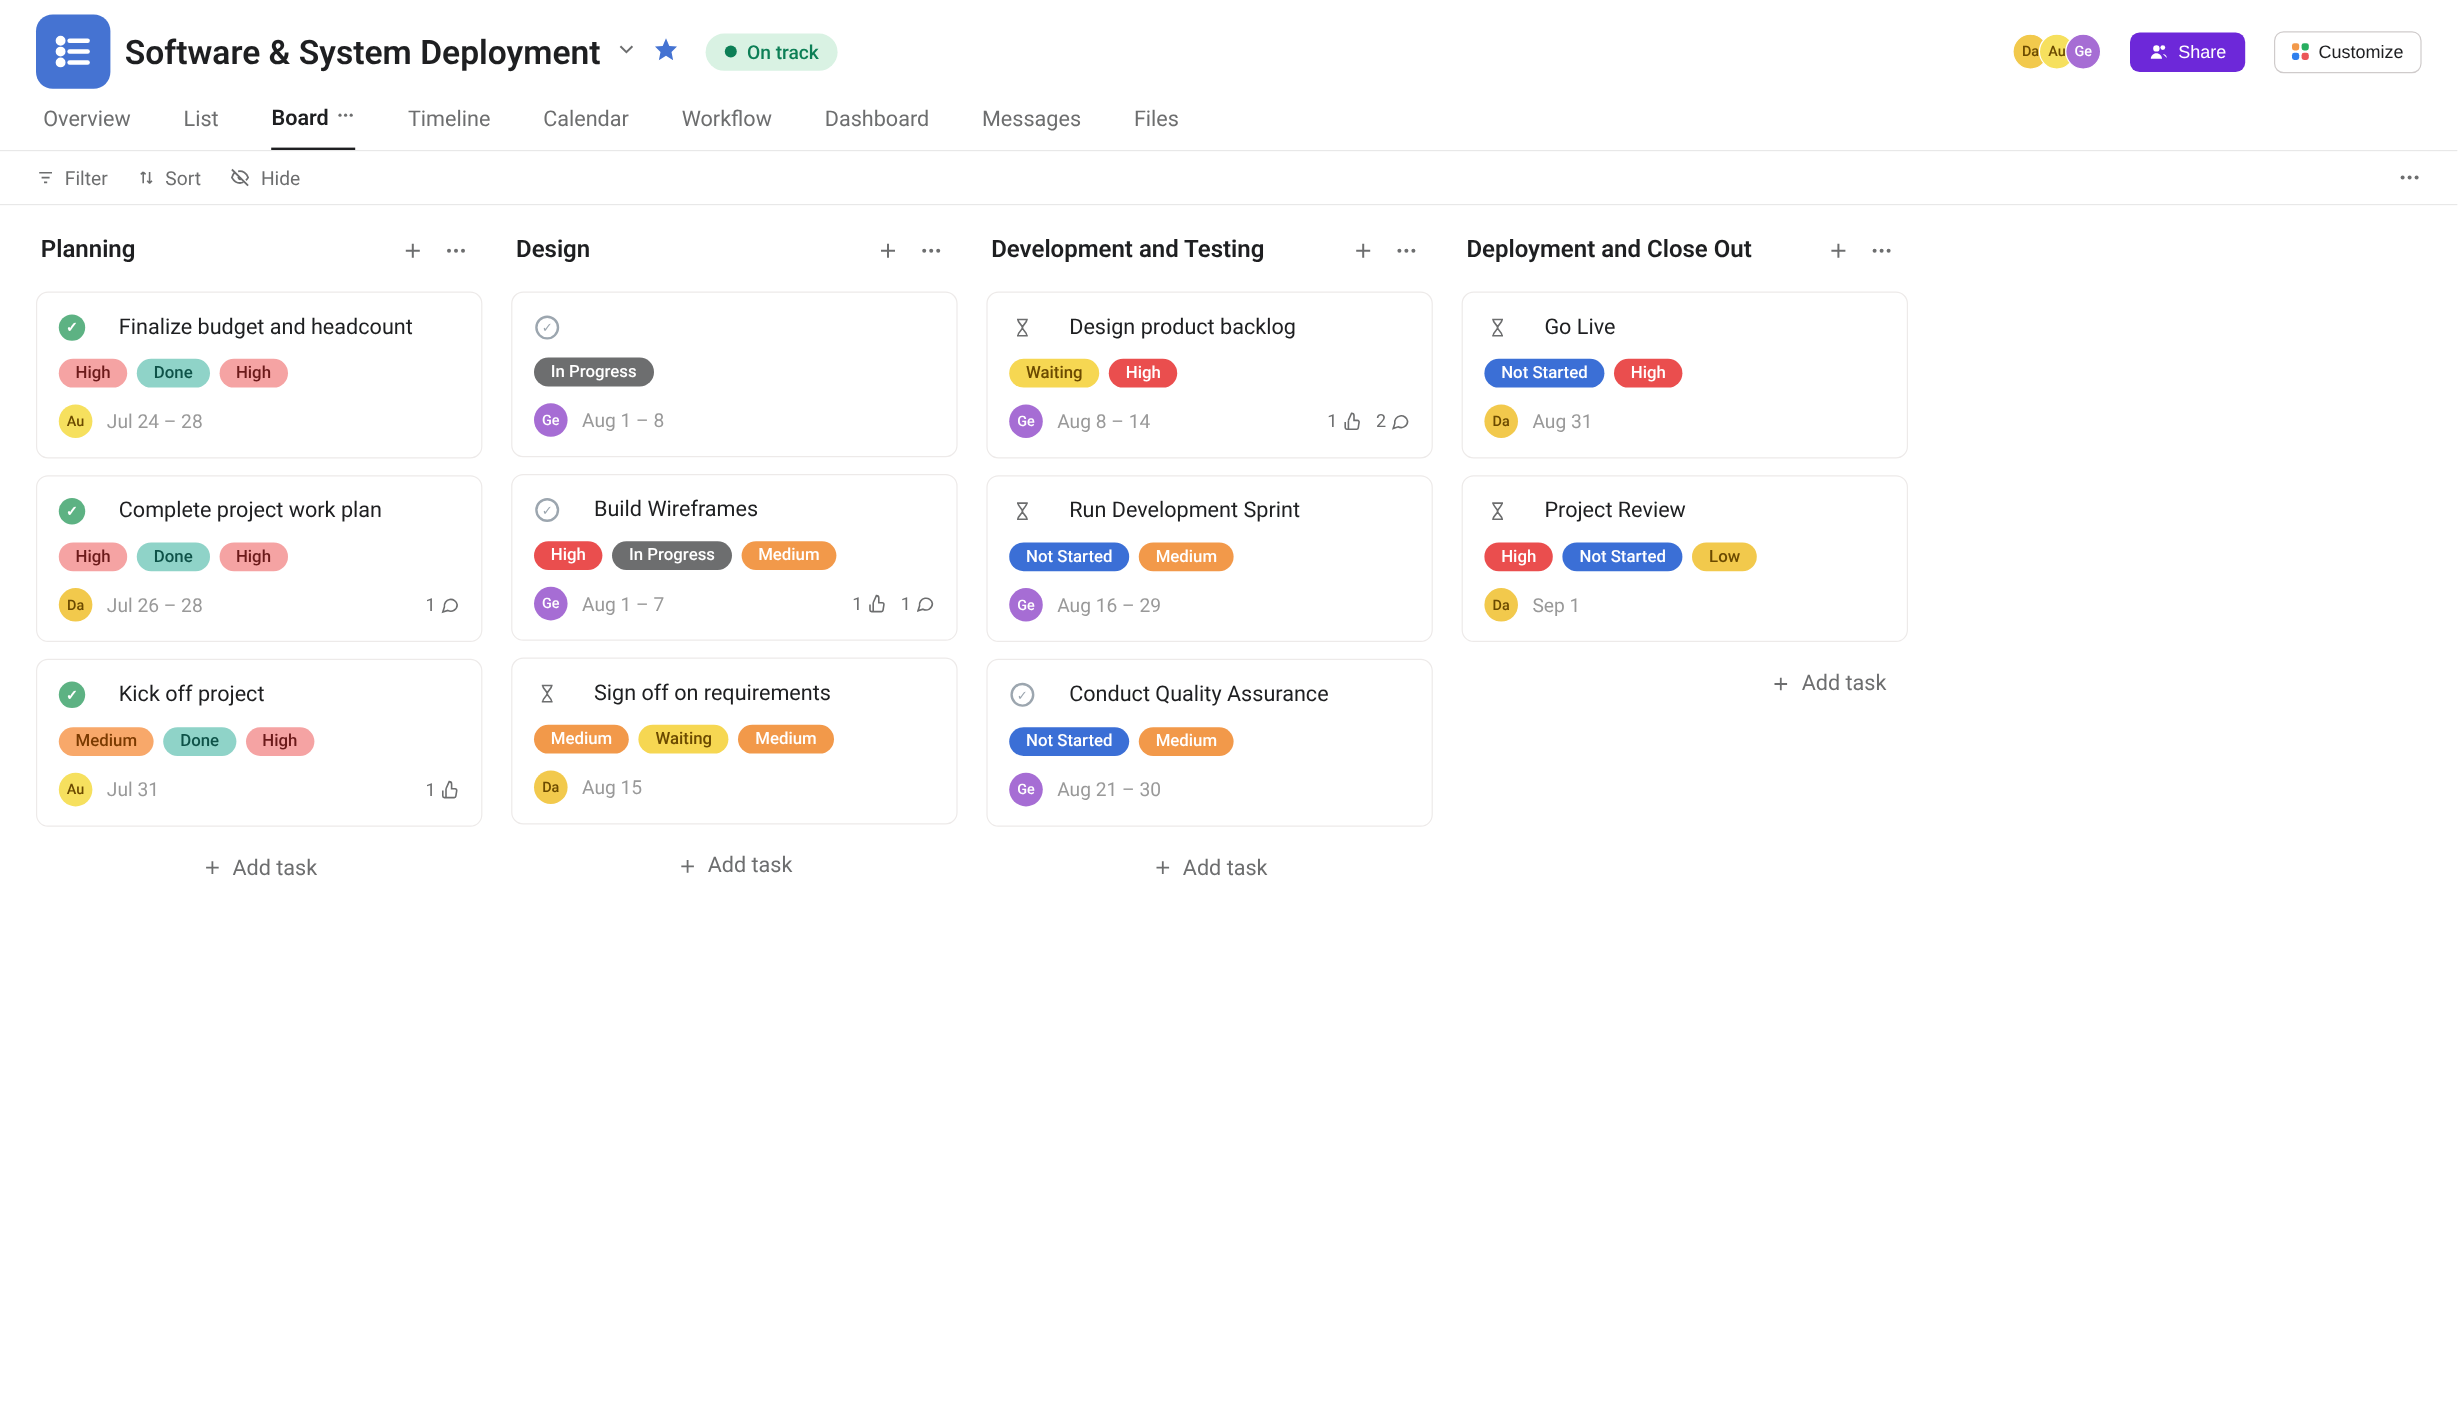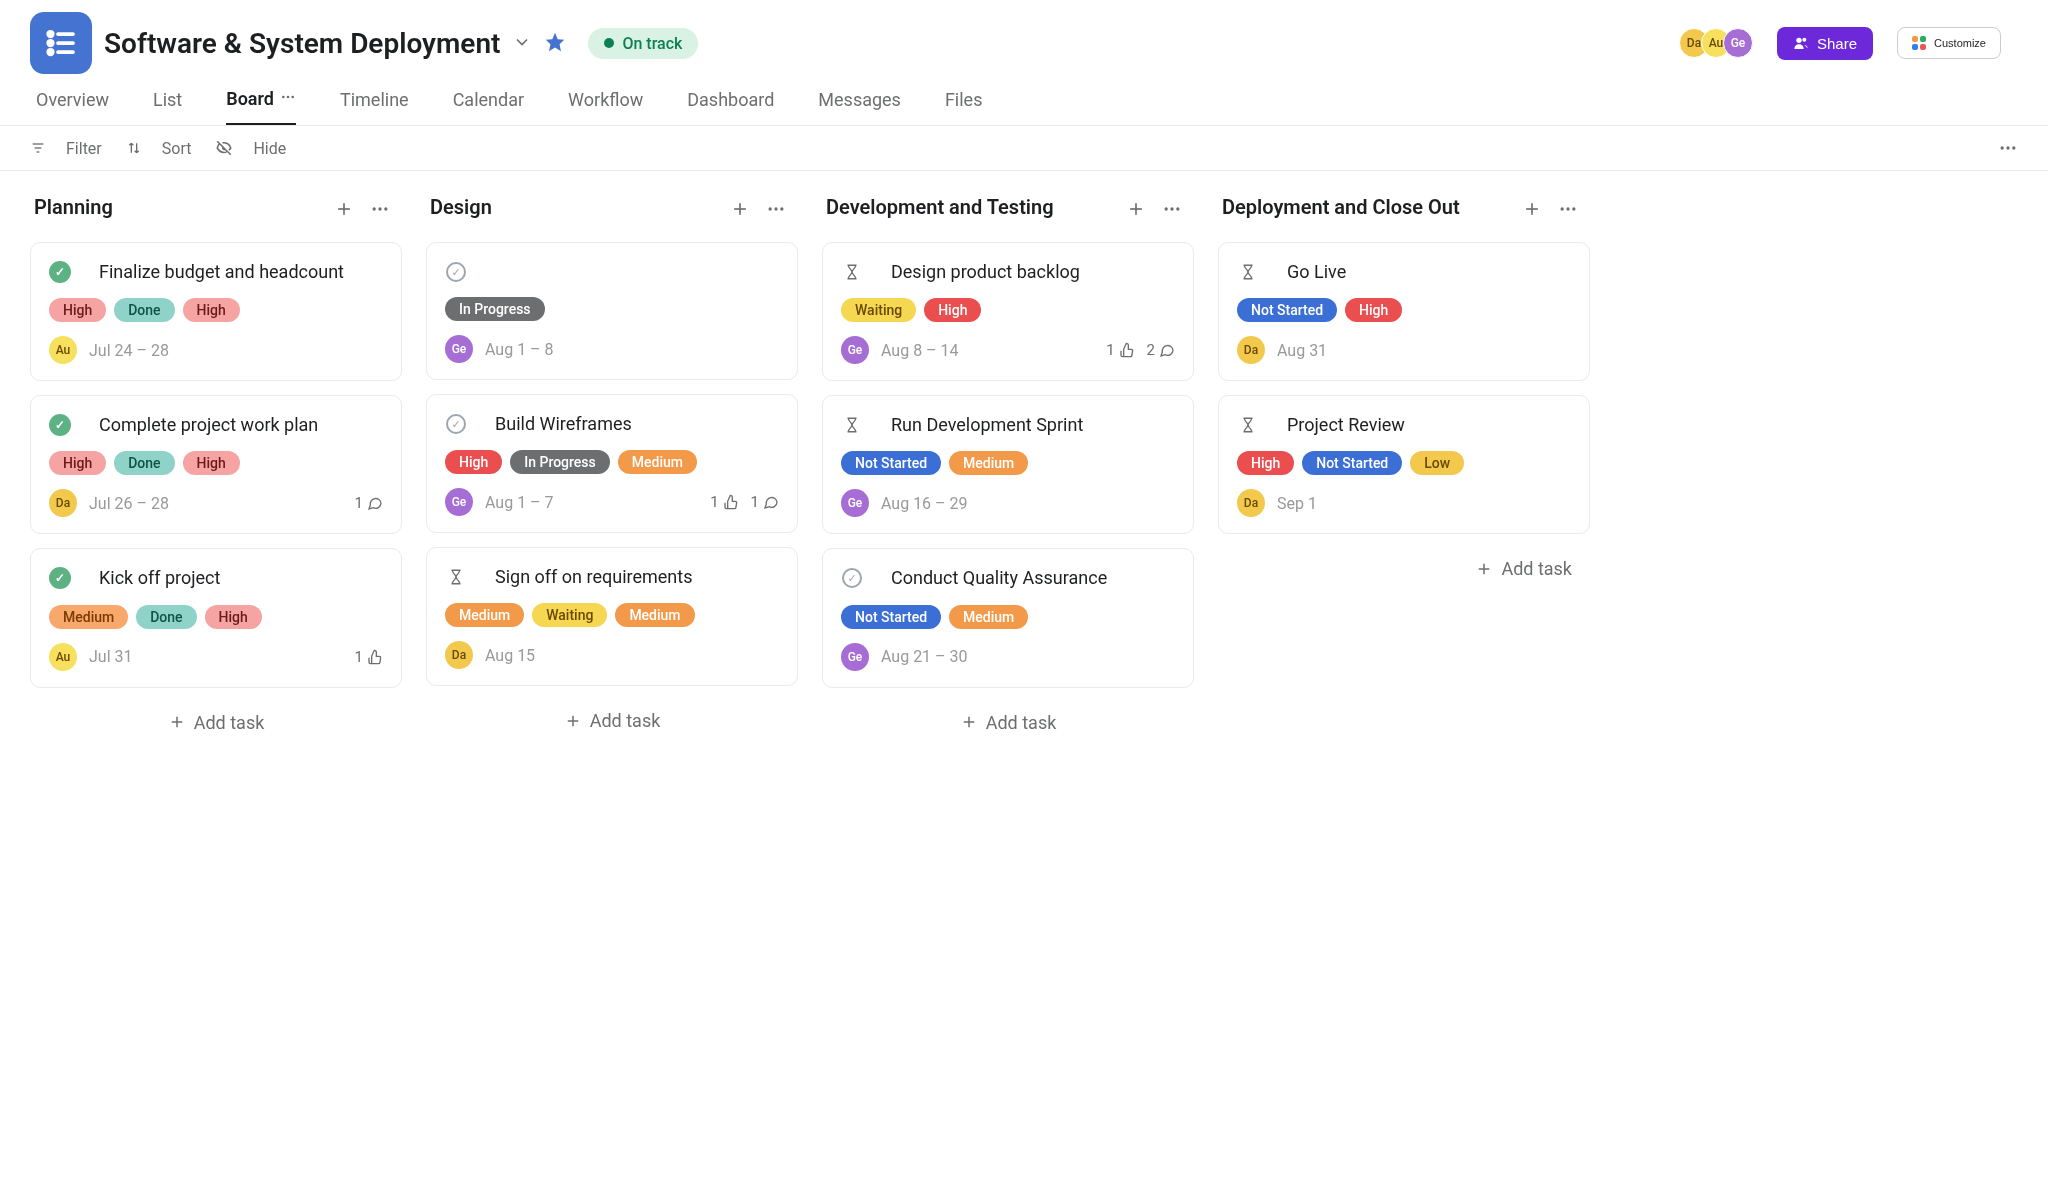--- a/index.html
+++ b/index.html
@@ -7,21 +7,21 @@
     font-family: -apple-system, BlinkMacSystemFont, "Segoe UI", Roboto, Helvetica, Arial, sans-serif;
     background: #fff;
     color: #1e1f21;
     font-size: 14px;
     overflow-x: hidden;
   }
   
   .header {
     display: flex;
     align-items: center;
-    padding: 12px 47px 0 30px;
+    padding: 12px 30px 0 30px;
     gap: 12px;
   }
   .project-icon {
     width: 62px; height: 62px;
     background: #4573d2;
     border-radius: 14px;
     display: flex; align-items: center; justify-content: center;
   }
   .project-icon svg { width: 36px; height: 36px; }
   .project-title {
@@ -74,21 +74,21 @@
     font-weight: 500;
     display: inline-flex; align-items: center; gap: 8px;
     cursor: pointer;
     margin-left: 12px;
   }
   .customize-btn {
     background: #fff;
     border: 1px solid #cfcbcb;
     border-radius: 8px;
     padding: 8px 14px;
-    font-size: 11px;
+    font-size: 15px;
     display: inline-flex; align-items: center; gap: 8px;
     cursor: pointer;
     margin-left: 12px;
     color: #1e1f21;
   }
   .customize-icon {
     display: inline-grid;
     grid-template-columns: 6px 6px;
     grid-template-rows: 6px 6px;
     gap: 2px;
@@ -120,21 +120,21 @@
   .tab-more { color: #6d6e6f; }
   
   .toolbar {
     display: flex; align-items: center;
     padding: 12px 30px;
     gap: 24px;
     border-bottom: 1px solid #e8e8e8;
     color: #6d6e6f;
     font-size: 16px;
   }
-  .tool-item { display: inline-flex; align-items: center; gap: 20px; cursor: pointer; }
+  .tool-item { display: inline-flex; align-items: center; gap: 8px; cursor: pointer; }
   .toolbar-spacer { flex: 1; }
   
   .board {
     display: flex;
     gap: 24px;
     padding: 24px 0 24px 30px;
     overflow-x: auto;
     align-items: flex-start;
   }
   .column {

